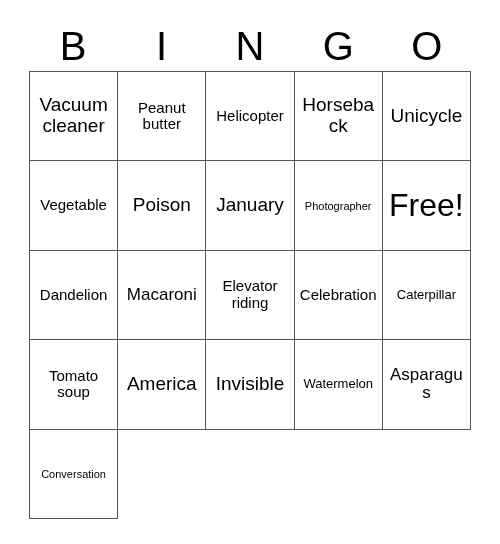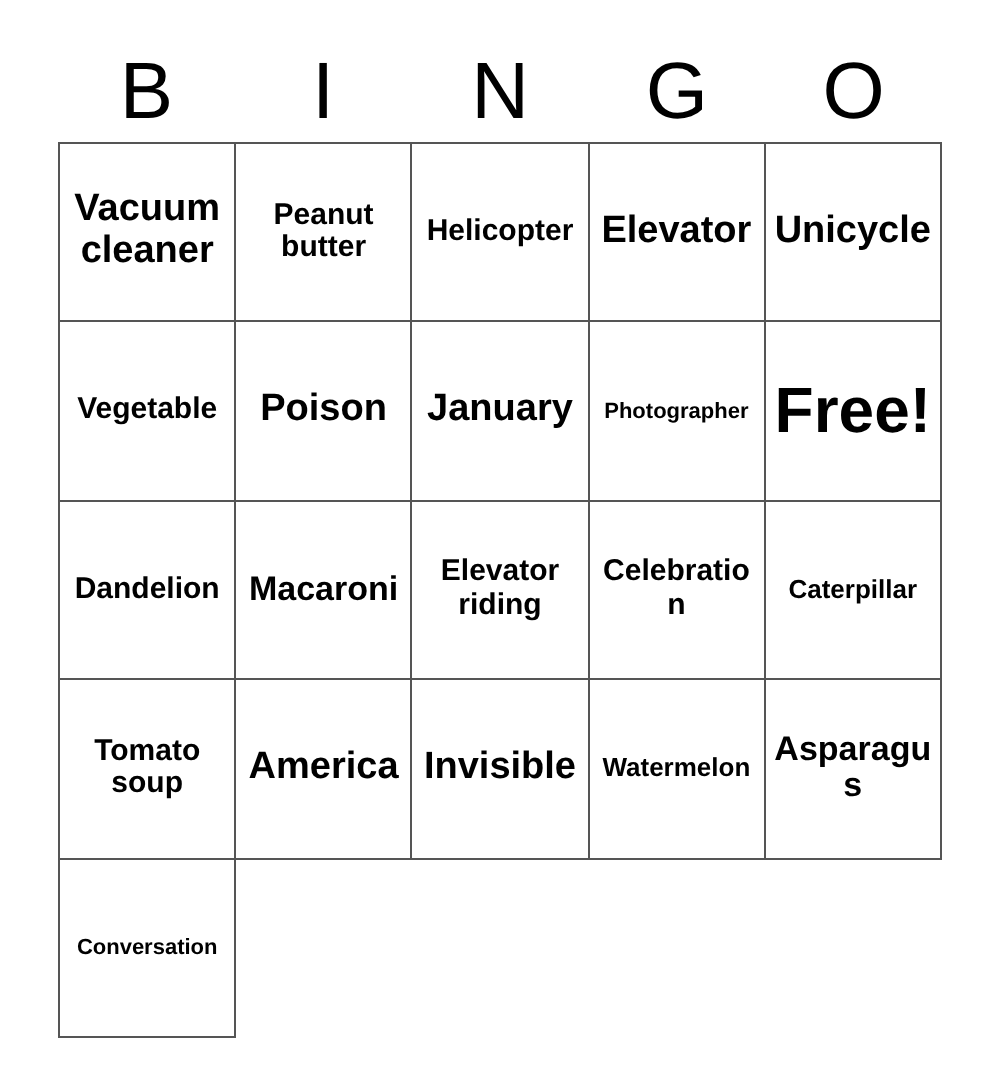--- a/index.html
+++ b/index.html
@@ -46,21 +46,20 @@
     left: 29px;
     top: 71px;
     width: 442px;
     height: 448px;
     box-sizing: border-box;
     border-top: 1px solid #555555;
     border-left: 1px solid #555555;
     display: grid;
     grid-template-columns: repeat(5, 1fr);
     grid-template-rows: repeat(5, 1fr);
-    font-weight: bold;
   }
   .cell {
     box-sizing: border-box;
     border-right: 1px solid #555555;
     border-bottom: 1px solid #555555;
     display: flex;
     align-items: center;
     justify-content: center;
     text-align: center;
     padding: 2px 3px;
@@ -101,21 +100,21 @@
       <span class="cell-text s-xl">Vacuum cleaner</span>
     </div>
     <div class="cell">
       <span class="cell-text s-xxl">Peanut butter</span>
     </div>
     <div class="cell">
       <span class="cell-text s-md">Helicopter</span>
     </div>
 
     <div class="cell">
-      <span class="cell-text s-xl">Elevator</span>
+      <span class="cell-text s-xl">Horseback</span>
     </div>
     <div class="cell">
       <span class="cell-text s-xl">Unicycle</span>
     </div>
     <div class="cell">
       <span class="cell-text s-md">Vegetable</span>
     </div>
     <div class="cell">
       <span class="cell-text s-xl">Poison</span>
     </div>

